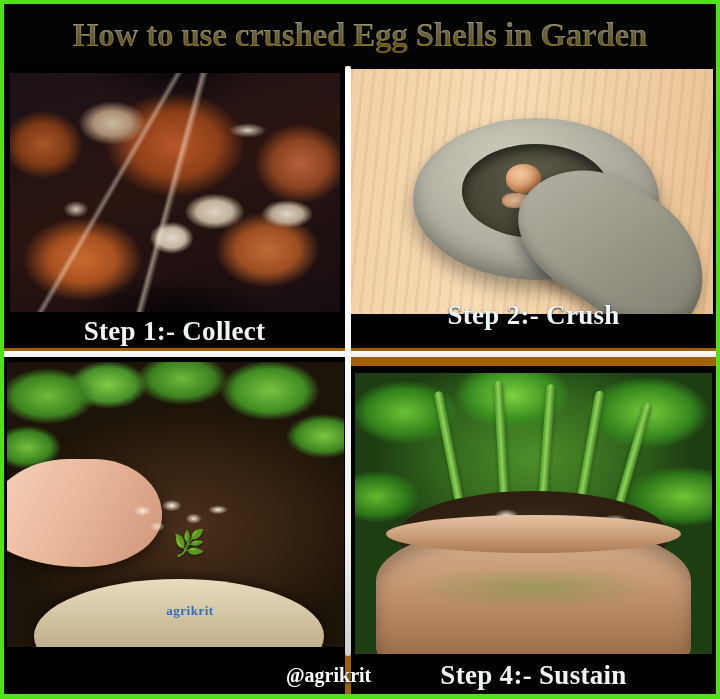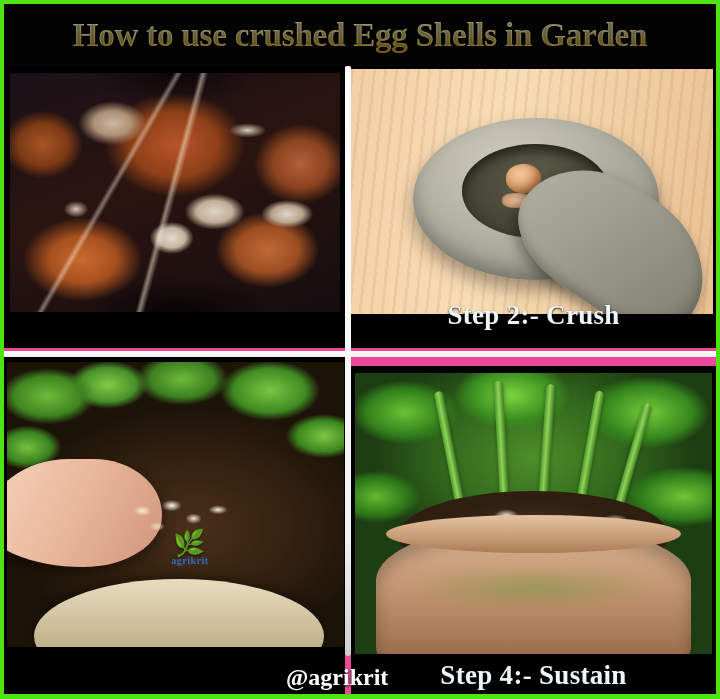--- a/index.html
+++ b/index.html
@@ -10,21 +10,21 @@
   body {
     width: 720px;
     height: 699px;
     overflow: hidden;
     font-family: "Liberation Serif", "DejaVu Serif", serif;
   }
   .poster {
     position: relative;
     width: 720px;
     height: 699px;
-    background: #ec4899;
+    background: #a16207;
     box-sizing: border-box;
     border-left: 4px solid #4fe316;
     border-right: 4px solid #4fe316;
     border-top: 4px solid #4fe316;
     border-bottom: 5px solid #4fe316;
     overflow: hidden;
   }
 
   
   .title-bar {
@@ -115,21 +115,21 @@
     width: 712px;
     height: 6px;
     background: linear-gradient(180deg,#ffffff 0%, #ededed 100%);
   }
 
   .watermark-handle {
     position: absolute;
     left: 282px;
     top: 660px;
     font-family: "Liberation Serif", "DejaVu Serif", serif;
-    font-size: 24px;
+    font-size: 20px;
     font-weight: 700;
     color: #ffffff;
     text-shadow: 0 1px 3px rgba(0,0,0,0.95);
     letter-spacing: 0px;
   }
 
   
 
   
   .eggs {
@@ -267,25 +267,26 @@
     width: 56px; height: 48px;
     text-align: center;
   }
   .logo-leaf {
     font-size: 26px;
     line-height: 22px;
     color: #6bd12e;
     text-shadow: 0 1px 2px rgba(0,0,0,.6);
   }
   .logo-word {
-    font-size: 10px;
+    font-size: 13px;
     font-weight: 700;
     color: #2e6fbf;
     letter-spacing: .5px;
     filter: blur(0.4px);
+    margin-top: 48px;
   }
 
   
   .sustain {
     width: 100%; height: 100%;
     position: relative;
     background:
       radial-gradient(ellipse 160px 110px at 50% 30%, #4d8f2a 0%, #31651c 60%, #1d3d12 100%),
       linear-gradient(180deg, #2f6a1d 0%, #28561a 60%, #17330e 100%);
   }
@@ -355,20 +356,21 @@
   <div class="title-bar">
     <div class="title-text">How to use crushed Egg Shells in Garden</div>
   </div>
 
   <div class="grid">
 
     <div class="panel p1">
       <div class="photo">
         <div class="eggs"></div>
       </div>
+      <div class="caption">Step 1:- Collect</div>
     </div>
 
     <div class="panel p2">
       <div class="photo">
         <div class="mortar">
           <div class="bowl">
             <div class="bowl-inner">
               <div class="shell-in"></div>
               <div class="shell-crumbs"></div>
             </div>

